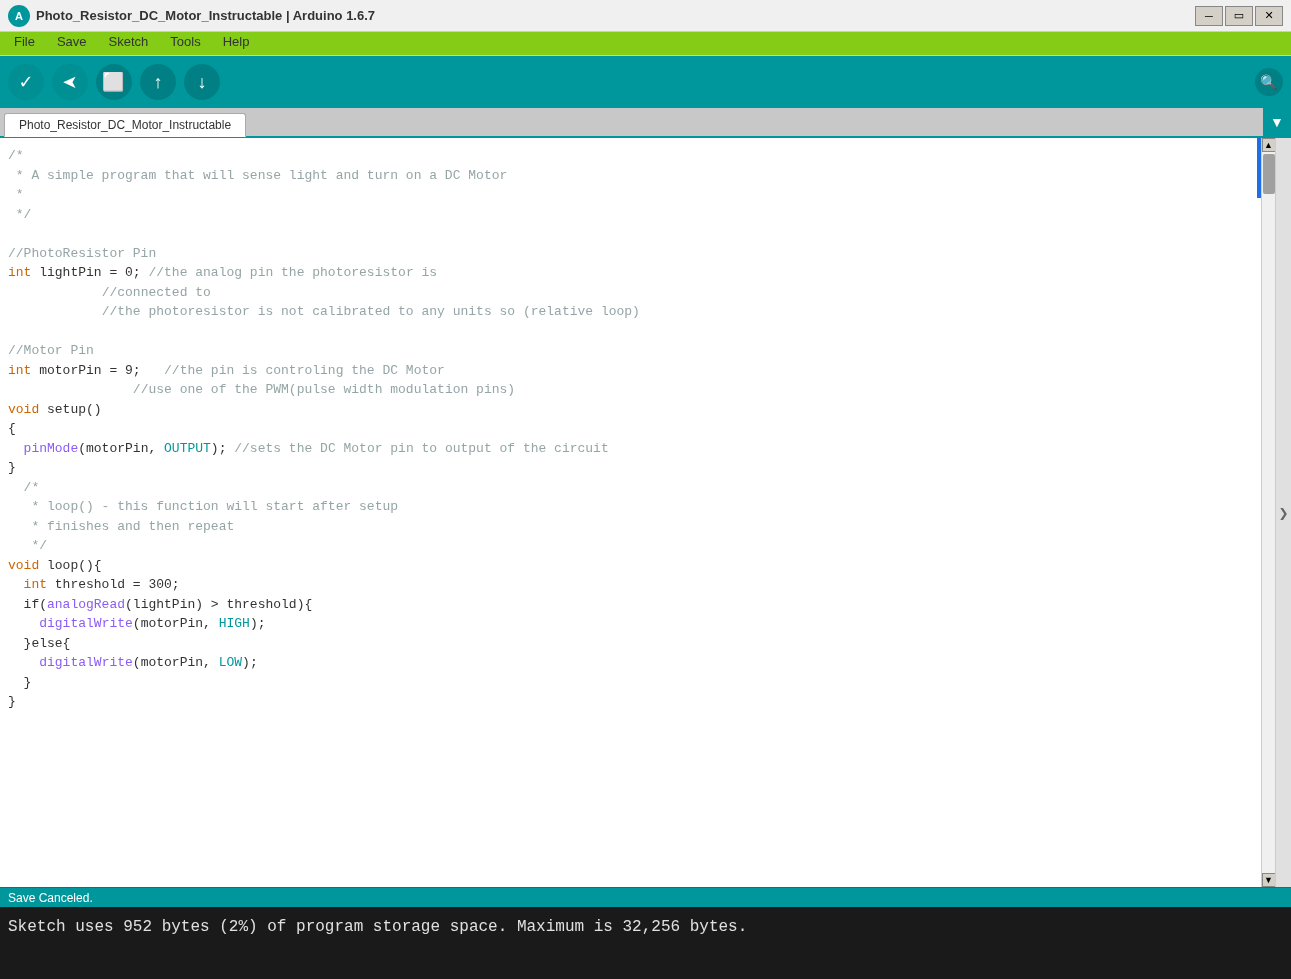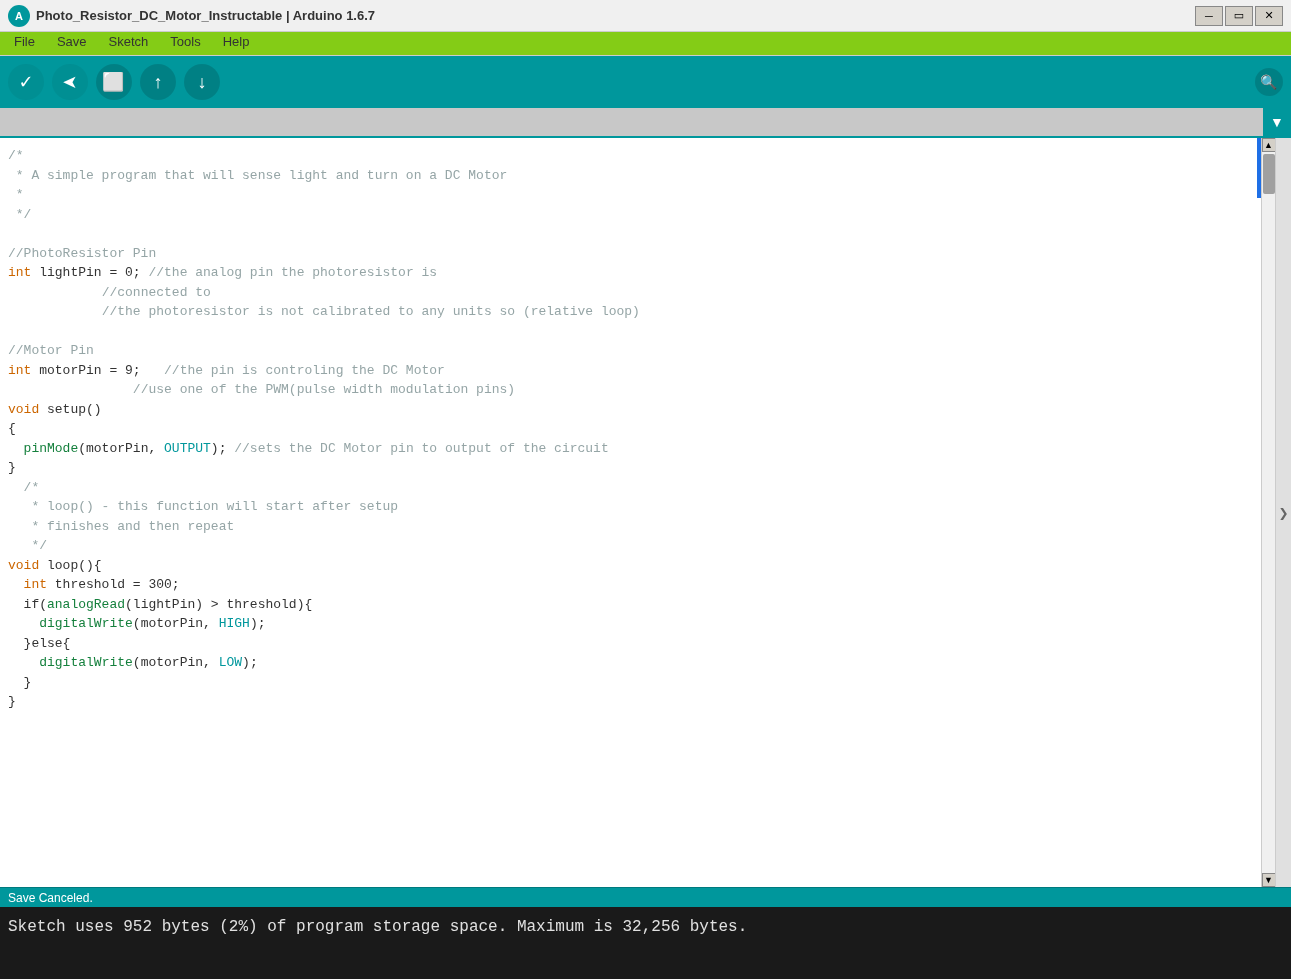--- a/index.html
+++ b/index.html
@@ -223,21 +223,21 @@
       justify-content: space-between;
       padding: 0 12px;
       font-size: 11px;
       color: #333;
       border-top: 1px solid #aaa;
     }
 
     
     .c-comment { color: #95a5a6; }
     .c-keyword { color: #cc6600; }
-    .c-func { color: #15803d; }
+    .c-func { color: #8b5cf6; }
     .c-builtin { color: #00979c; }
 
     
     #main {
       display: flex;
       flex-direction: column;
       height: 979px;
     }
     #editor-wrapper {
       display: flex;
@@ -275,20 +275,23 @@
   <div id="toolbar">
     <button class="toolbar-btn toolbar-btn-verify" title="Verify">✓</button>
     <button class="toolbar-btn toolbar-btn-upload" title="Upload" style="transform:scaleX(-1)">➤</button>
     <button class="toolbar-btn" title="New">⬜</button>
     <button class="toolbar-btn" title="Open">↑</button>
     <button class="toolbar-btn" title="Save">↓</button>
     <div id="toolbar-search">🔍</div>
   </div>
 
   <div id="tab-bar">
+    <div class="tab active">
+      <span>Photo_Resistor_DC_Motor_Instructable</span>
+    </div>
     <div id="tab-dropdown">▼</div>
   </div>
 
   <div id="editor-wrapper">
     <div id="editor-container" style="flex:1; display:flex; position:relative;">
       <div id="accent-bar"></div>
       <div id="code-area"><span class="c-comment">/*
  * A simple program that will sense light and turn on a DC Motor
  *
  */</span>

